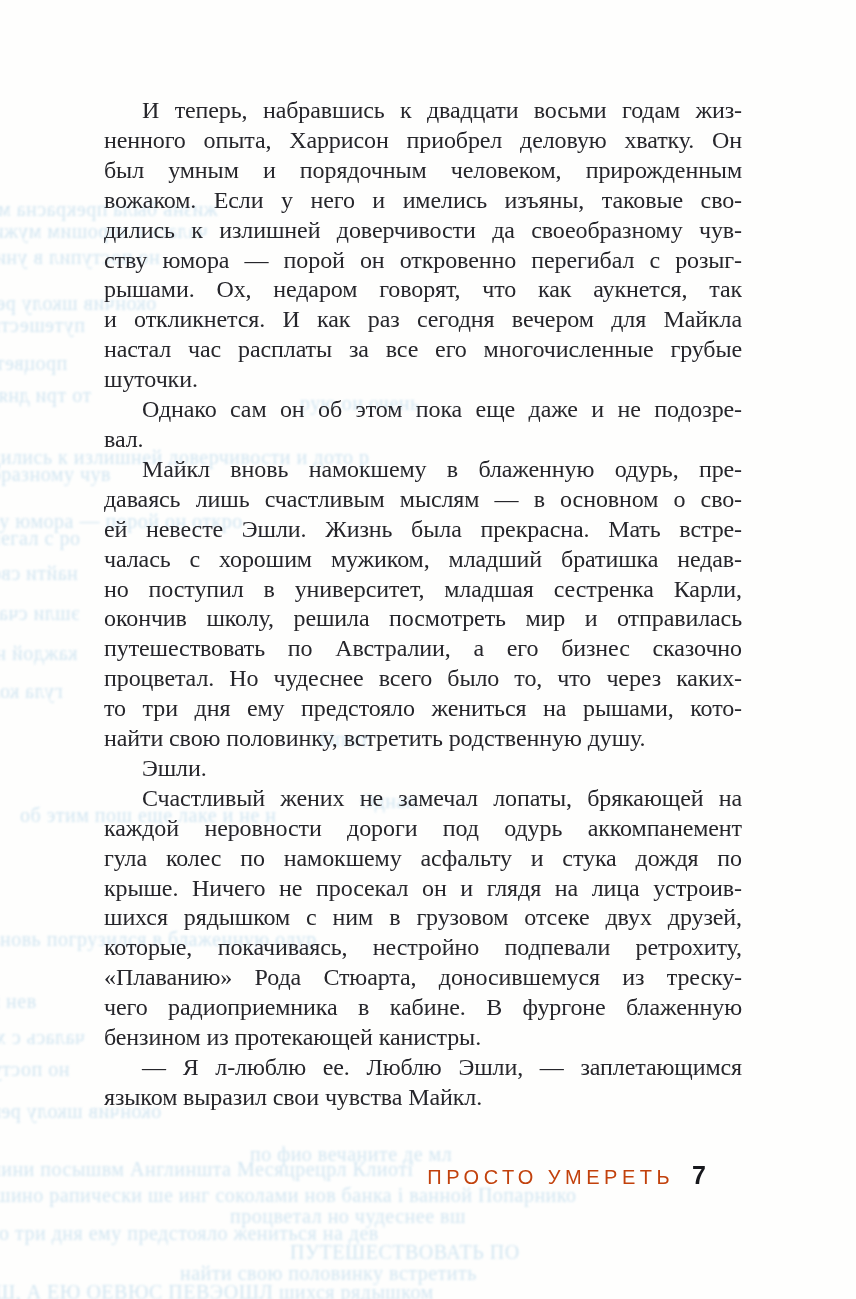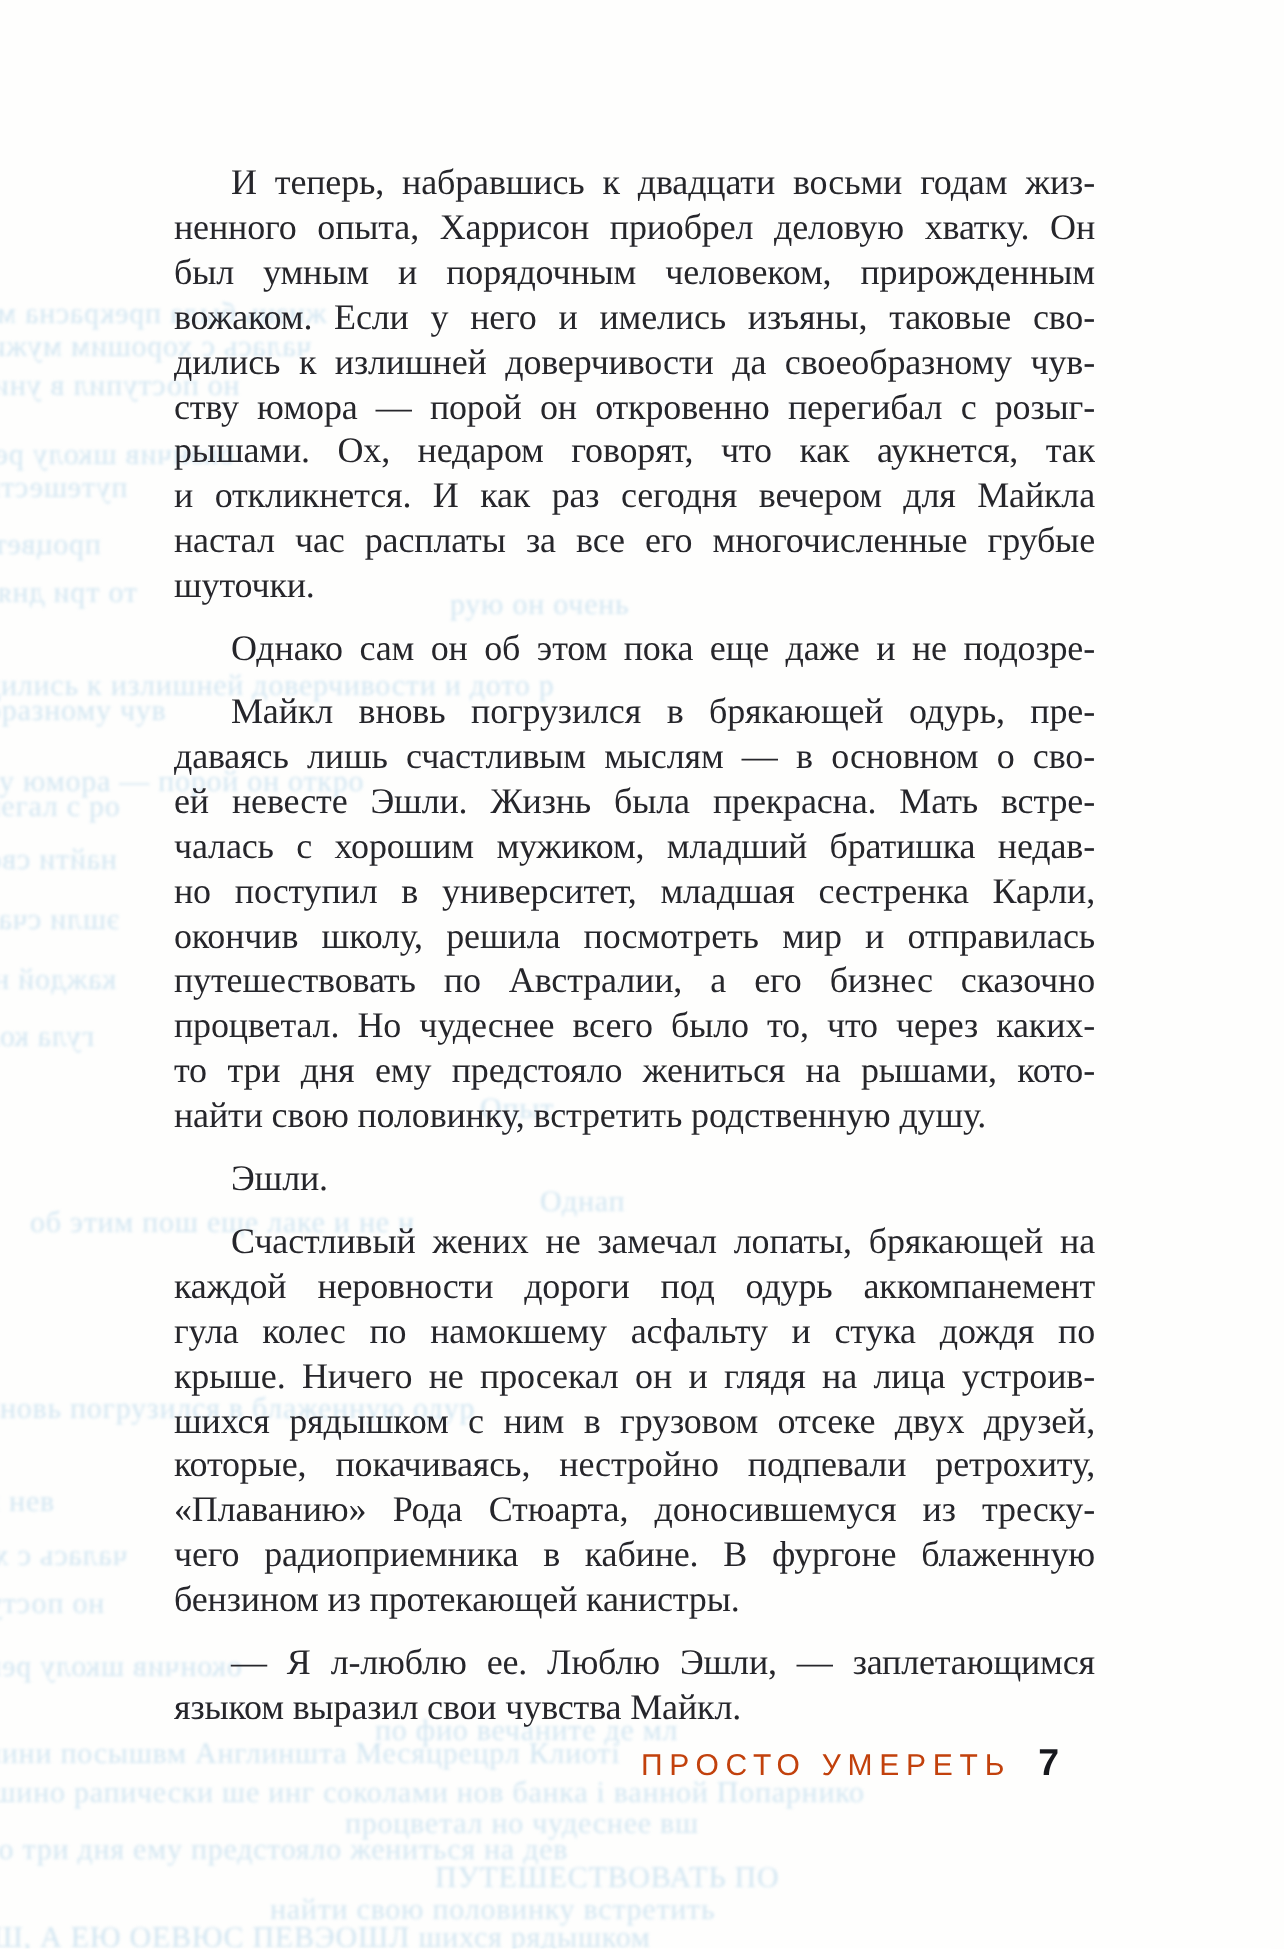--- a/index.html
+++ b/index.html
@@ -29,21 +29,21 @@
   .ghost.mirrored{transform:scaleX(-1);}
   
   .body-text{
     position:absolute;
     left:104px;top:96px;width:638px;
     font-size:24px;
     line-height:29.9px;
     color:var(--ink,#26262b);
     letter-spacing:-0.1px;
   }
-  .paragraph{margin:12px;}
+  .paragraph{margin:0;}
   .line{
     text-align:justify;
     text-align-last:justify;
     overflow:hidden;
     max-height:30px;
   }
   .line.first{text-indent:38px;}
   .line.last{text-align-last:left;}
   
   .footer{
@@ -111,23 +111,24 @@
         <div class="line">вожаком. Если у него и имелись изъяны, таковые сво-</div>
         <div class="line">дились к излишней доверчивости да своеобразному чув-</div>
         <div class="line">ству юмора — порой он откровенно перегибал с розыг-</div>
         <div class="line">рышами. Ох, недаром говорят, что как аукнется, так</div>
         <div class="line">и откликнется. И как раз сегодня вечером для Майкла</div>
         <div class="line">настал час расплаты за все его многочисленные грубые</div>
         <div class="line last">шуточки.</div>
       </div>
       <div class="paragraph">
         <div class="line first">Однако сам он об этом пока еще даже и не подозре-</div>
+        <div class="line last">вал.</div>
       </div>
       <div class="paragraph">
-        <div class="line first">Майкл вновь погрузился в брякающей одурь, пре-</div>
+        <div class="line first">Майкл вновь намокшему в блаженную одурь, пре-</div>
         <div class="line">даваясь лишь счастливым мыслям — в основном о сво-</div>
         <div class="line">ей невесте Эшли. Жизнь была прекрасна. Мать встре-</div>
         <div class="line">чалась с хорошим мужиком, младший братишка недав-</div>
         <div class="line">но поступил в университет, младшая сестренка Карли,</div>
         <div class="line">окончив школу, решила посмотреть мир и отправилась</div>
         <div class="line">путешествовать по Австралии, а его бизнес сказочно</div>
         <div class="line">процветал. Но чудеснее всего было то, что через каких-</div>
         <div class="line">то три дня ему предстояло жениться на рышами, кото-</div>
         <div class="line last">найти свою половинку, встретить родственную душу.</div>
       </div>

